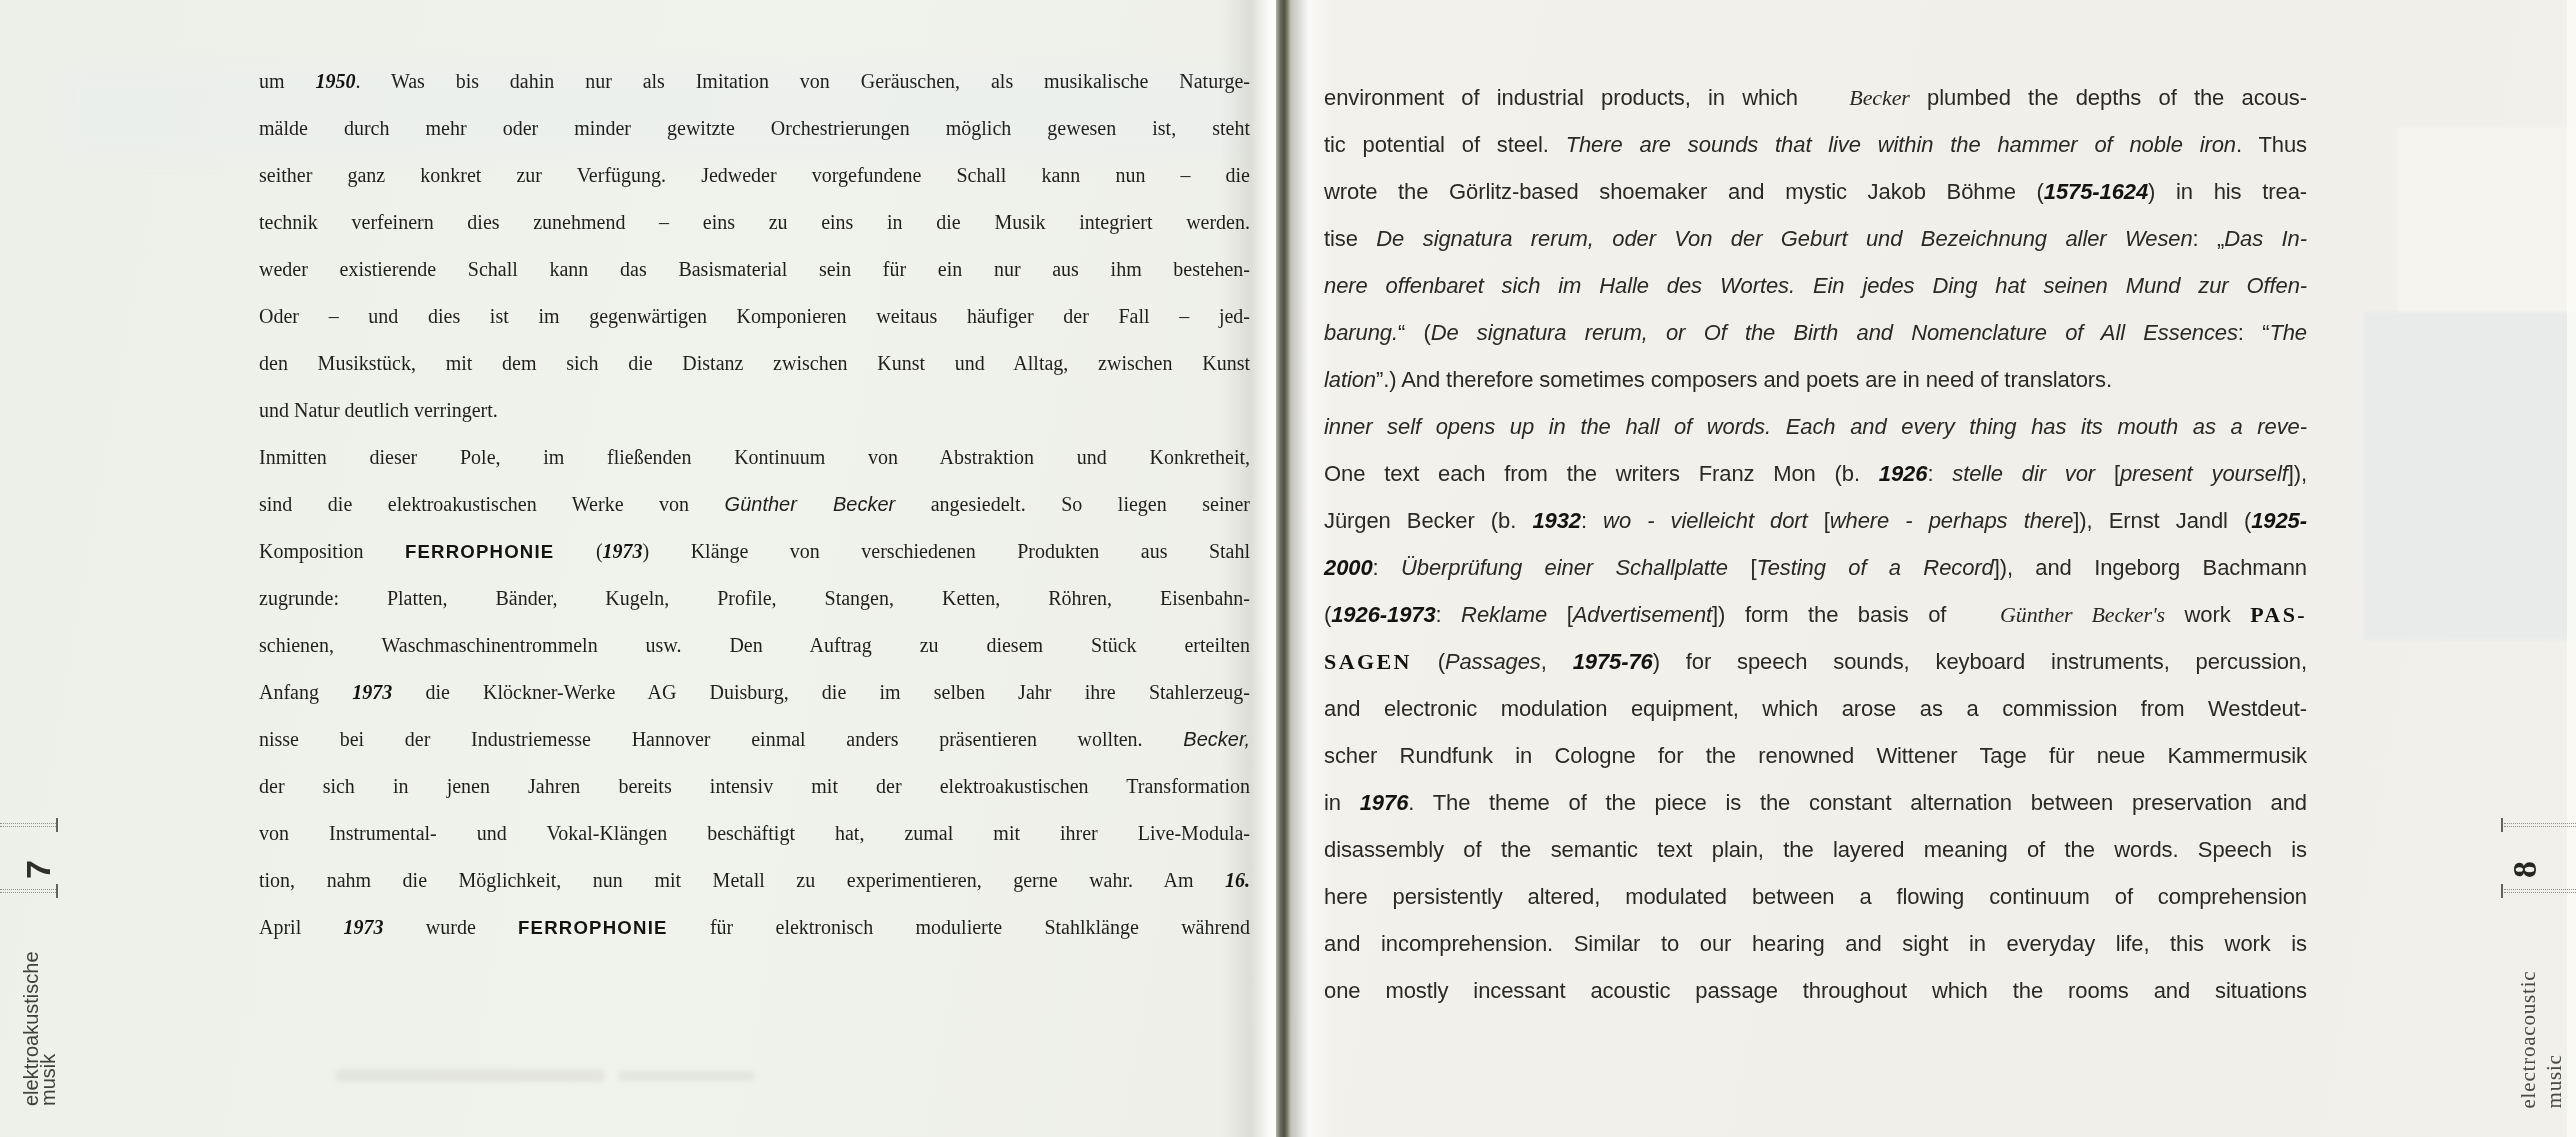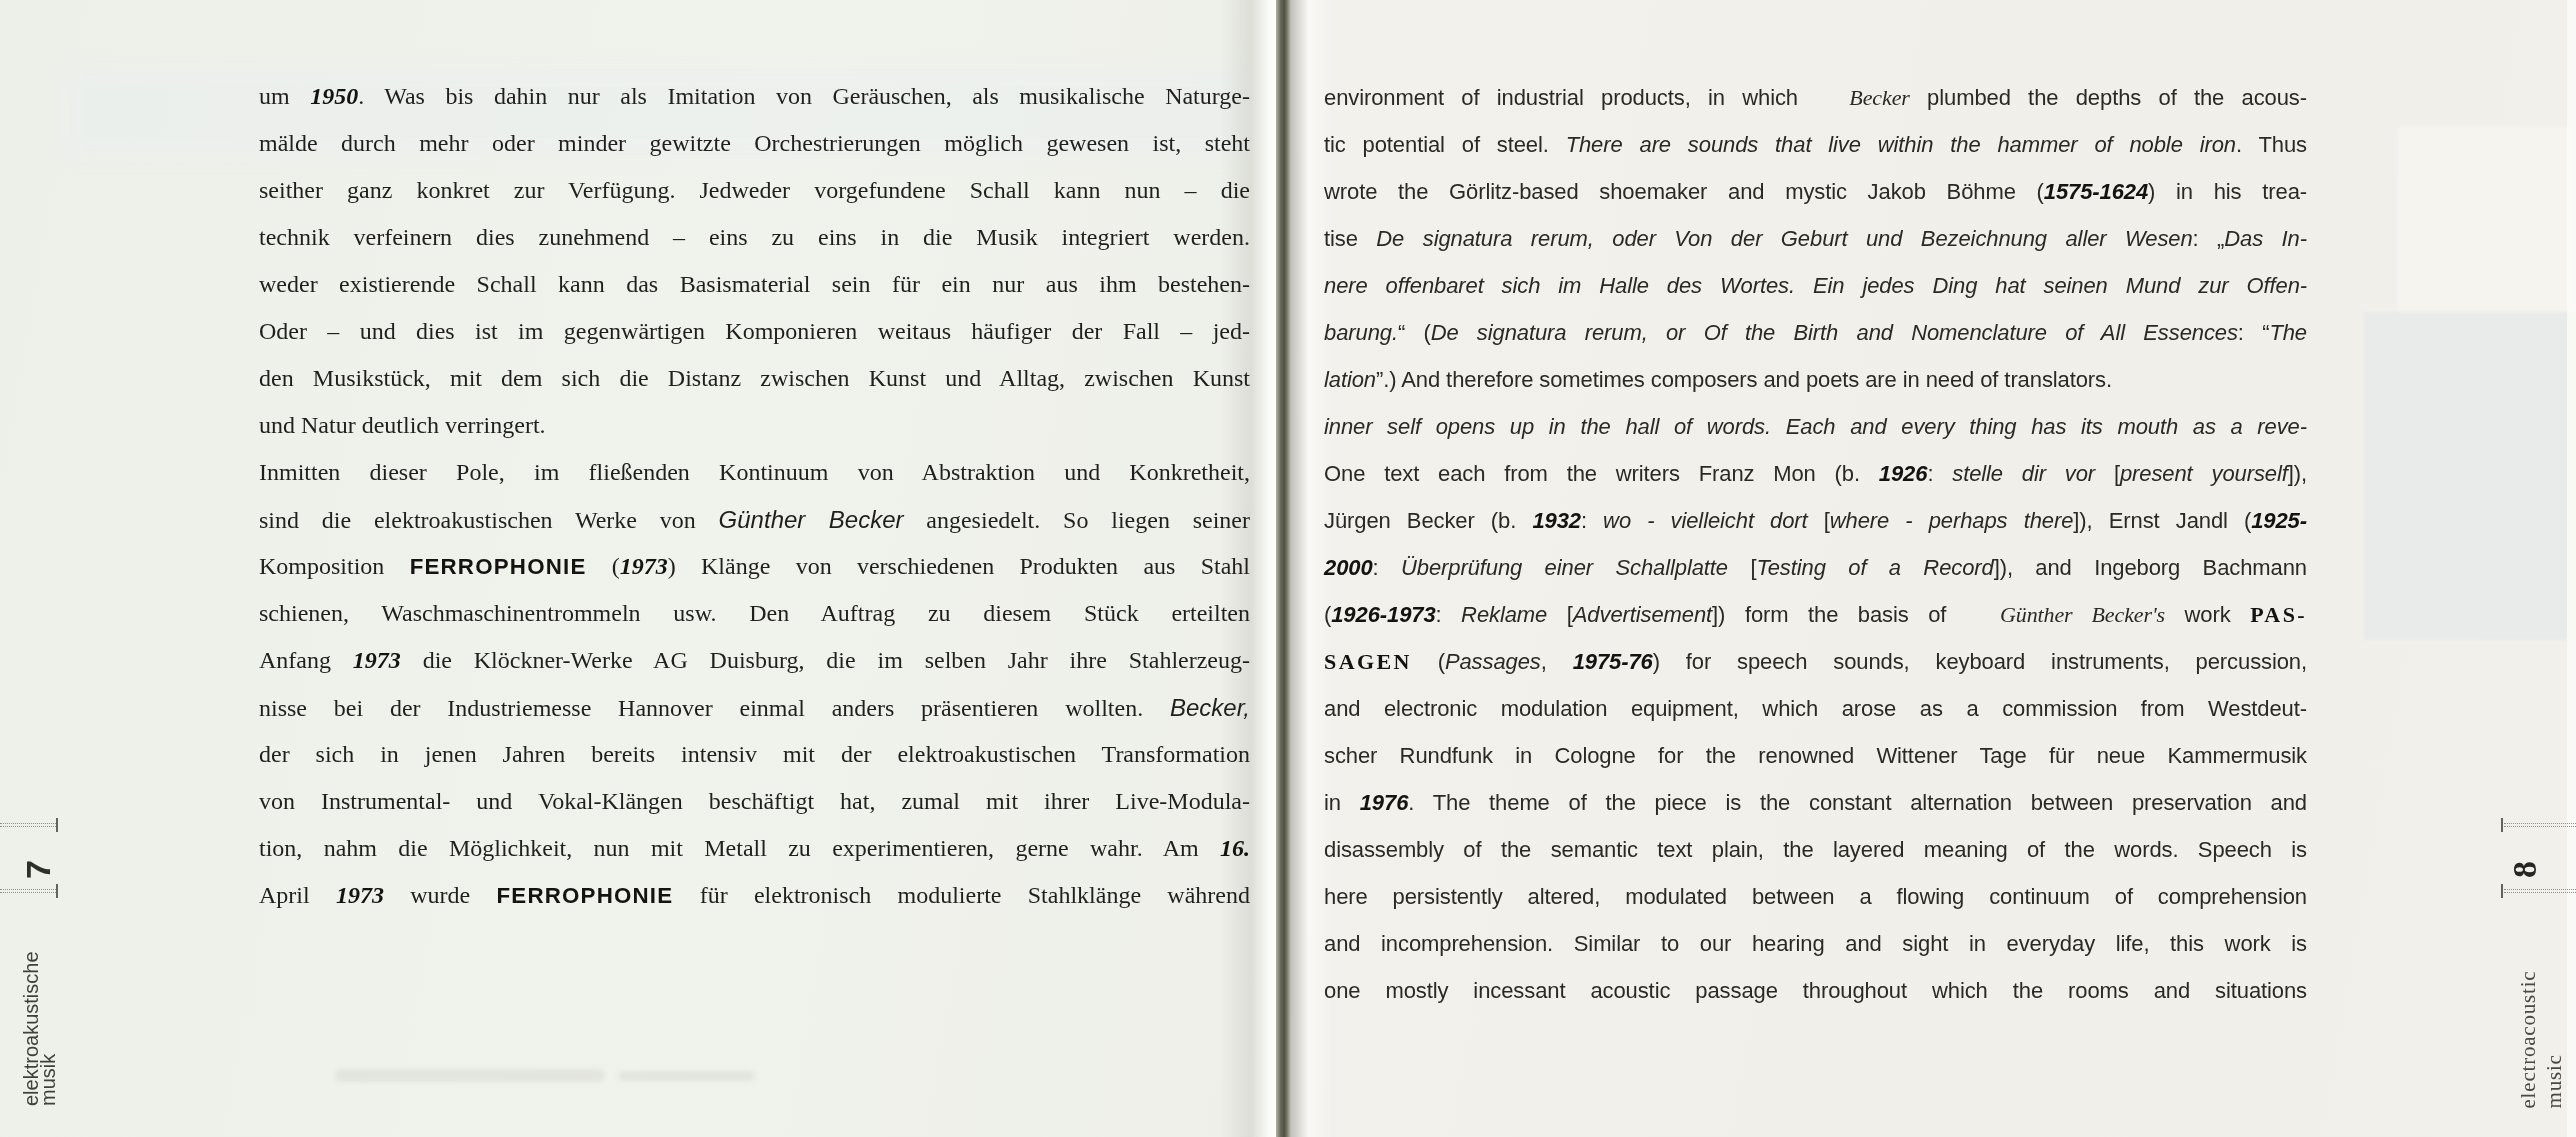--- a/index.html
+++ b/index.html
@@ -43,22 +43,22 @@
 
   
   .textblock{position:absolute;}
   .tline{
     height:47px;line-height:47px;
     text-align:justify;text-align-last:justify;
     hyphens:none;
   }
   .tline.pend{text-align-last:left;}
   #left-text{
-    left:259px;top:73px;width:991px;
-    font-family:"Liberation Serif",serif;font-size:24px;color:#201f1d;
+    left:259px;top:58px;width:991px;
+    font-family:"Liberation Serif",serif;font-size:20px;color:#201f1d;
   }
   #right-text{
     left:1324px;top:74px;width:983px;
     font-family:"Liberation Sans",sans-serif;font-size:22px;color:#2a2924;
     letter-spacing:-0.1px;
   }
   .serif-bi{font-family:"Liberation Serif",serif;font-weight:bold;font-style:italic;color:#141311;}
   .serif-i{font-family:"Liberation Serif",serif;font-style:italic;margin-left:34px;}
   .serif-b{font-family:"Liberation Serif",serif;font-weight:bold;letter-spacing:2.4px;color:#141311;}
   .sans-i{font-family:"Liberation Sans",sans-serif;font-style:italic;}
@@ -123,20 +123,21 @@
     <div class="tline"><span>mälde durch mehr oder minder gewitzte Orchestrierungen möglich gewesen ist, steht</span></div>
     <div class="tline"><span>seither ganz konkret zur Verfügung. Jedweder vorgefundene Schall kann nun – die</span></div>
     <div class="tline"><span>technik verfeinern dies zunehmend – eins zu eins in die Musik integriert werden.</span></div>
     <div class="tline"><span>weder existierende Schall kann das Basismaterial sein für ein nur aus ihm bestehen-</span></div>
     <div class="tline"><span>Oder – und dies ist im gegenwärtigen Komponieren weitaus häufiger der Fall – jed-</span></div>
     <div class="tline"><span>den Musikstück, mit dem sich die Distanz zwischen Kunst und Alltag, zwischen Kunst</span></div>
     <div class="tline pend"><span>und Natur deutlich verringert.</span></div>
     <div class="tline"><span>Inmitten dieser Pole, im fließenden Kontinuum von Abstraktion und Konkretheit,</span></div>
     <div class="tline"><span>sind die elektroakustischen Werke von </span><span class="sans-i">Günther Becker</span><span> angesiedelt. So liegen seiner</span></div>
     <div class="tline"><span>Komposition </span><span class="sans-bc">FERROPHONIE</span><span> (</span><span class="serif-bi">1973</span><span>) Klänge von verschiedenen Produkten aus Stahl</span></div>
+    <div class="tline"><span>zugrunde: Platten, Bänder, Kugeln, Profile, Stangen, Ketten, Röhren, Eisenbahn-</span></div>
     <div class="tline"><span>schienen, Waschmaschinentrommeln usw. Den Auftrag zu diesem Stück erteilten</span></div>
     <div class="tline"><span>Anfang </span><span class="serif-bi">1973</span><span> die Klöckner-Werke AG Duisburg, die im selben Jahr ihre Stahlerzeug-</span></div>
     <div class="tline"><span>nisse bei der Industriemesse Hannover einmal anders präsentieren wollten. </span><span class="sans-i">Becker,</span></div>
     <div class="tline"><span>der sich in jenen Jahren bereits intensiv mit der elektroakustischen Transformation</span></div>
     <div class="tline"><span>von Instrumental- und Vokal-Klängen beschäftigt hat, zumal mit ihrer Live-Modula-</span></div>
     <div class="tline"><span>tion, nahm die Möglichkeit, nun mit Metall zu experimentieren, gerne wahr. Am </span><span class="serif-bi">16.</span></div>
     <div class="tline"><span>April </span><span class="serif-bi">1973</span><span> wurde </span><span class="sans-bc">FERROPHONIE</span><span> für elektronisch modulierte Stahlklänge während</span></div>
   </div>
 <div id="right-text" class="textblock">
     <div class="tline"><span>environment of industrial products, in which </span><span class="serif-i">Becker</span><span> plumbed the depths of the acous-</span></div>

